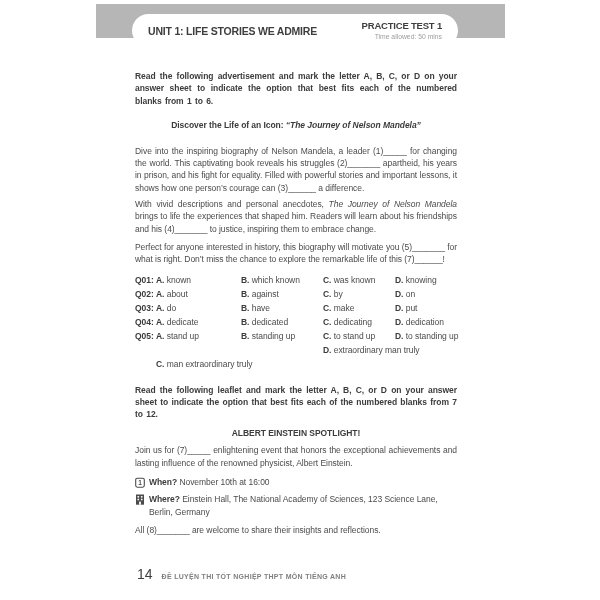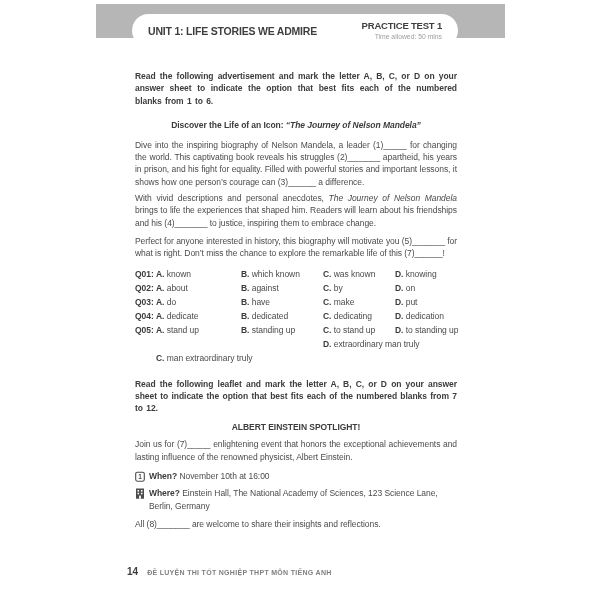--- a/index.html
+++ b/index.html
@@ -33,21 +33,21 @@
   .content{
     position:absolute;left:135px;top:70px;width:322px;
     font-size:8.5px;line-height:12.3px;color:#4b4b4b;letter-spacing:-0.05px;
   }
   .instr{font-weight:700;color:#3c3c3c;text-align:justify;word-spacing:1px;}
   .h-center{
     text-align:center;font-weight:700;color:#3c3c3c;margin-top:12px;
     line-height:12px;
   }
   .h-center .it{font-style:italic;}
-  .para{text-align:justify;margin-top:8px;}
+  .para{text-align:justify;margin-top:14px;}
   .para .it{font-style:italic;}
   .p2{margin-top:4px;}
   .p3{margin-top:6px;}
 
   
   .questions{margin-top:7px;}
   .q-row{
     display:grid;grid-template-columns:21px 85px 82px 72px 1fr;
     line-height:14px;
   }
@@ -65,21 +65,21 @@
   .info{margin-top:7px;}
   .info-line{display:flex;margin-bottom:5px;}
   .icon-cell{width:14px;flex:0 0 14px;padding-top:1px;}
   .info-text{flex:1;}
   .info-text b{font-weight:700;color:#3c3c3c;}
 
   
   .footer{
     position:absolute;left:127px;top:566px;display:flex;align-items:baseline;gap:9px;
   }
-  .page-num{font-weight:700;font-size:10px;color:#3e3e3e;}
+  .page-num{font-weight:400;font-size:14px;color:#3e3e3e;margin-left:10px;}
   .book-title{font-size:7px;color:#7f7f7f;letter-spacing:0.3px;font-weight:600;}
 
   svg{display:block;}
 </style>
 </head>
 <body>
 
 <div class="page">
 
   <div class="band">

